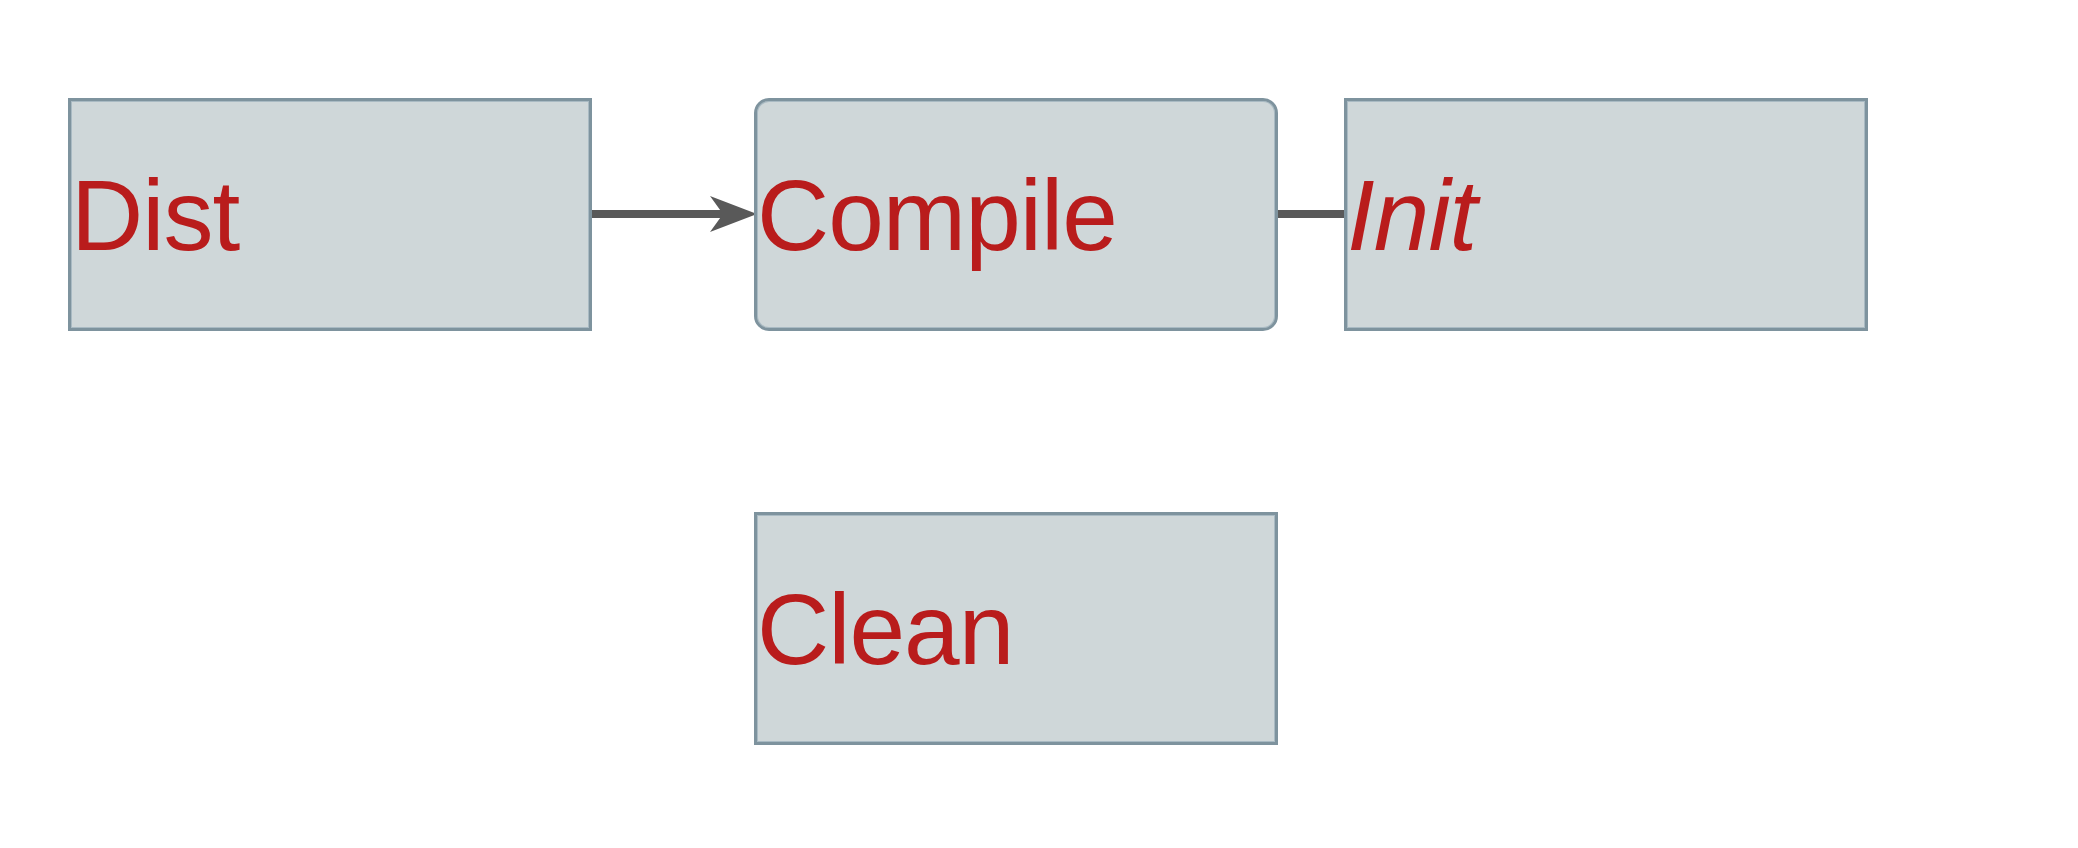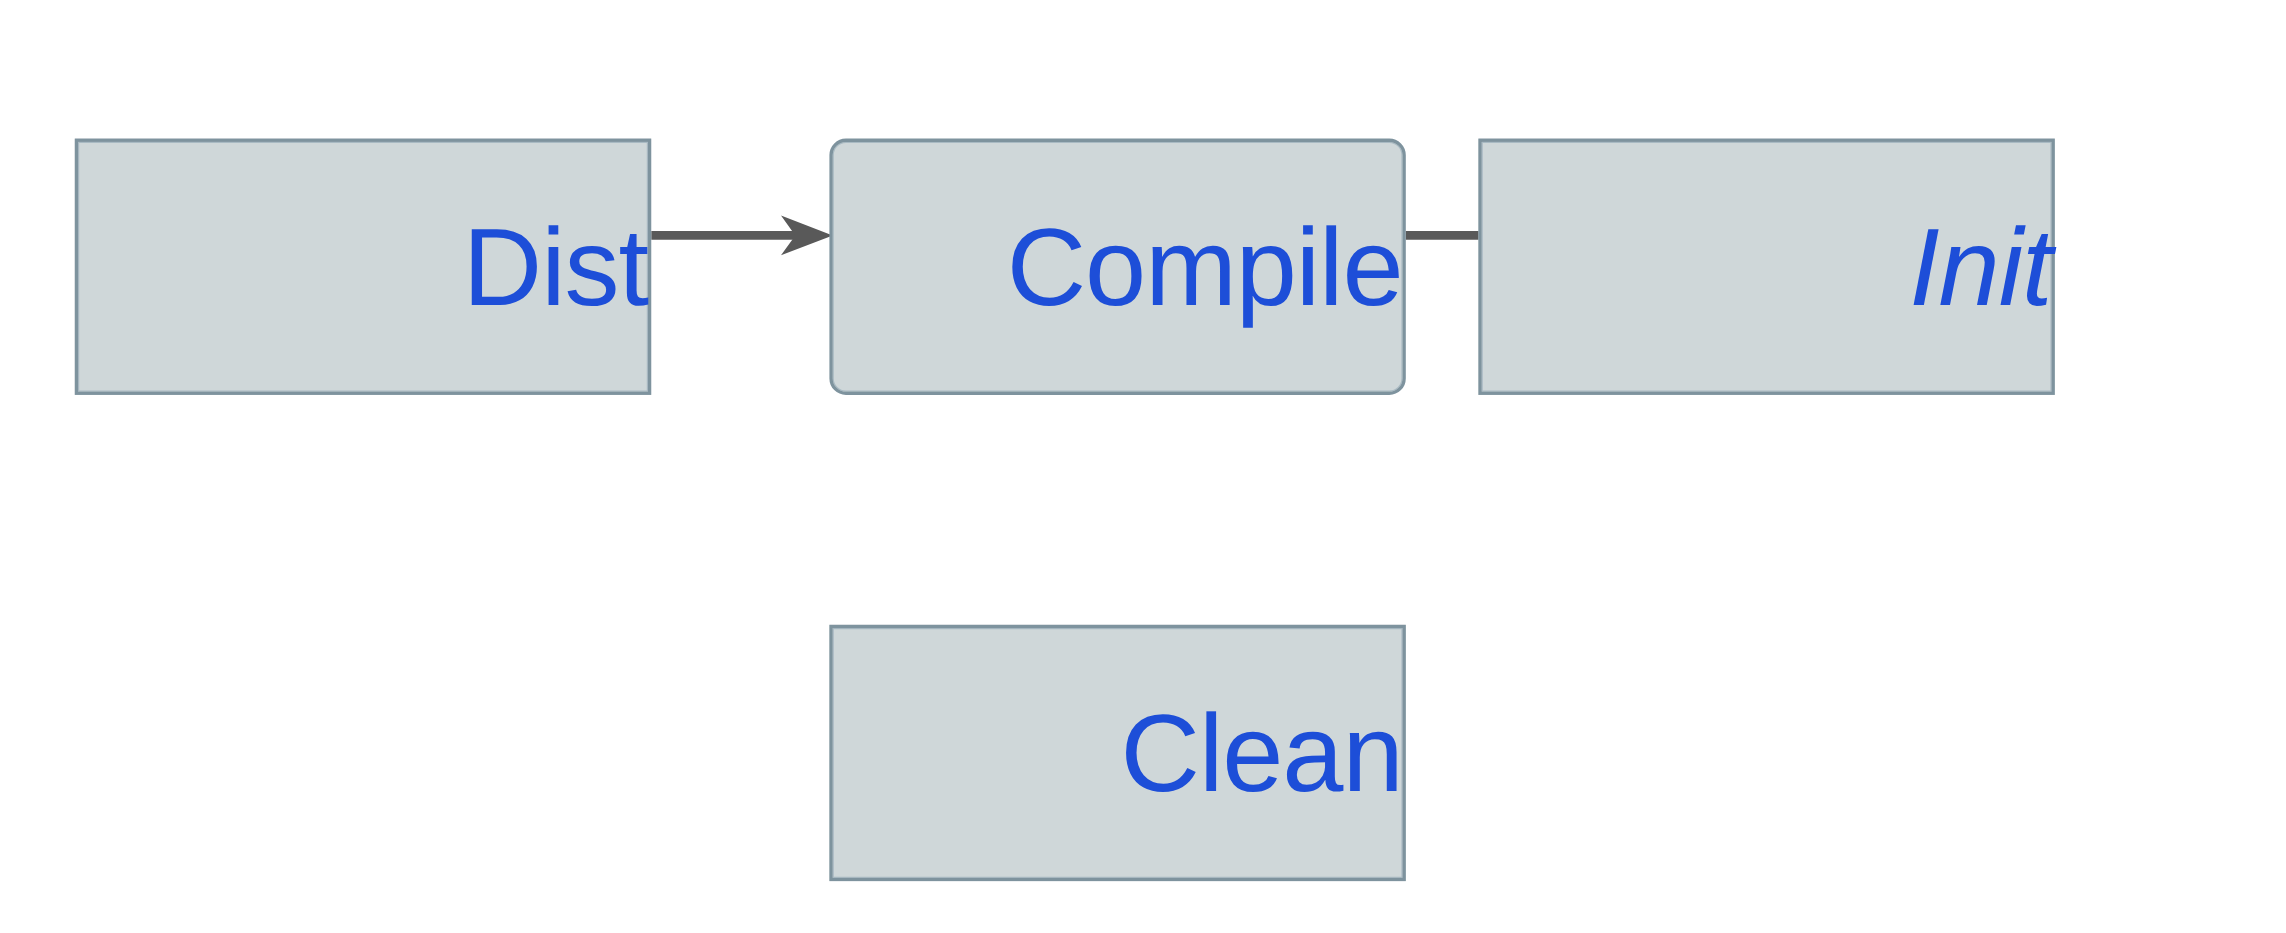--- a/index.html
+++ b/index.html
@@ -18,31 +18,30 @@
   .node {
     position: absolute;
     box-sizing: border-box;
     width: 524px;
     height: 233px;
     background: #cfd7d9;
     border: 3px solid #7e939e;
     box-shadow: inset 0 0 0 1px #a9bac3;
     display: flex;
     align-items: center;
-    justify-content: flex-end;
+    justify-content: flex-start;
     font-size: 100px;
     line-height: 1;
-    color: #1d4ed8;
+    color: #b91c1c;
     letter-spacing: -1px;
-    margin-top: 28px;
   }
   #node-dist    { left: 68px;   top: 98px;  }
   #node-compile { left: 754px;  top: 98px; border-radius: 15px;  }
   #node-init    { left: 1344px; top: 98px; font-style: italic;  }
-  #node-clean   { left: 754px;  top: 540px; }
+  #node-clean   { left: 754px;  top: 512px; }
   #edges {
     position: absolute;
     left: 0; top: 0;
     width: 2078px;
     height: 848px;
     pointer-events: none;
   }
   .edge-line { stroke: #595959; stroke-width: 8; }
   .edge-head { fill: #595959; }
 </style>

